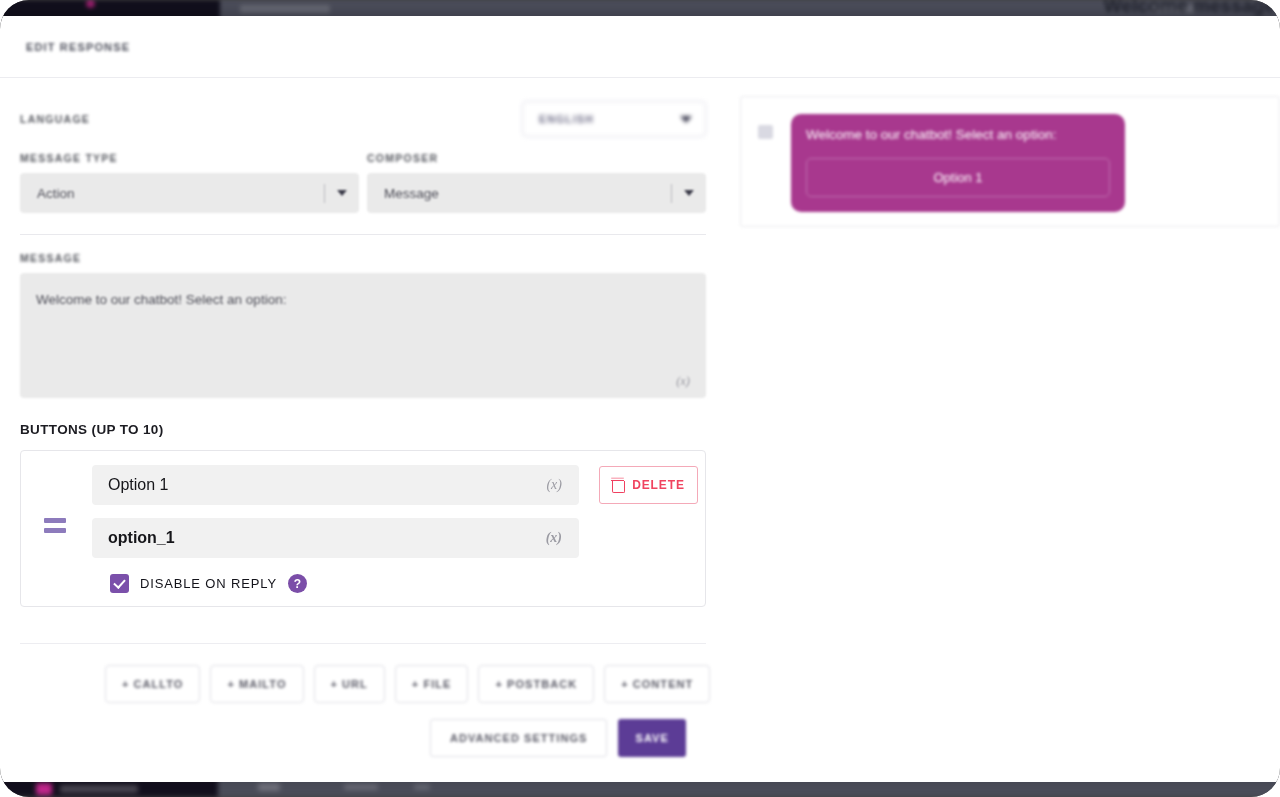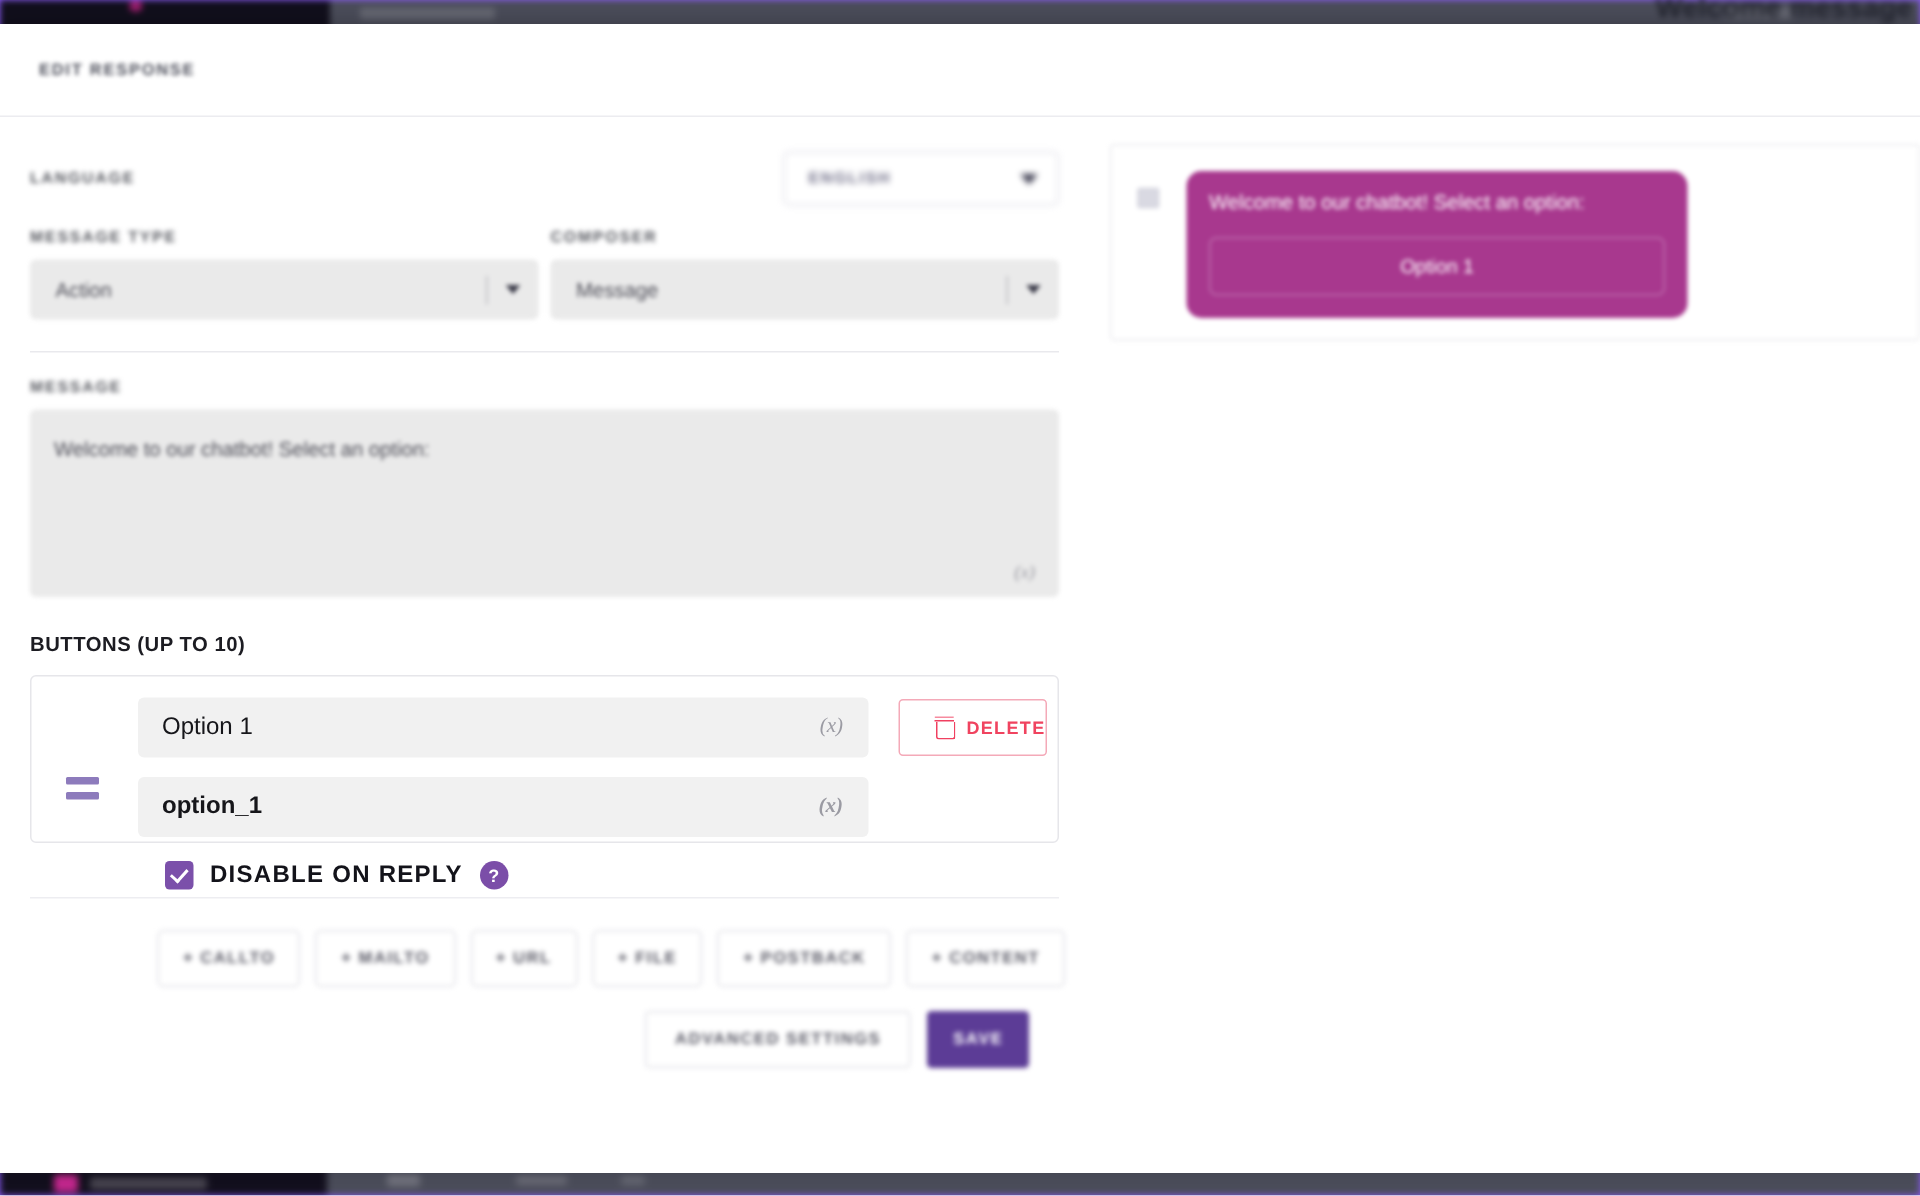--- a/index.html
+++ b/index.html
@@ -9,22 +9,23 @@
     height: 797px;
     overflow: hidden;
     font-family: "Liberation Sans", sans-serif;
     background: #ffffff;
   }
 
   #app {
     position: relative;
     width: 1280px;
     height: 797px;
-    background: #8b5cf6;
+    background: #404040;
     overflow: hidden;
+    border-radius: 29px;
   }
 
   
   .bg-topbar {
     position: absolute;
     left: 0; top: 0;
     width: 1280px; height: 22px;
     background: #4a4c59;
     filter: blur(2.2px);
   }
@@ -269,21 +270,21 @@
     font-size: 13.5px;
     font-weight: 700;
     letter-spacing: .35px;
     color: #1c1c22;
   }
 
   .buttons-card {
     margin-top: 13px;
     border: 1px solid #e6e6ea;
     border-radius: 4px;
-    height: 112px;
+    height: 157px;
     position: relative;
     padding: 14px 0 0 0;
   }
 
   .drag-handle {
     position: absolute;
     left: 23px; top: 67px;
     width: 22px;
   }
   .drag-handle i {
@@ -324,21 +325,21 @@
 
   .delete-btn {
     margin-left: 20px;
     width: 99px;
     height: 38px;
     border: 1px solid #f4a9b8;
     border-radius: 3px;
     background: #fff;
     display: flex;
     align-items: center;
-    justify-content: flex-end;
+    justify-content: center;
     gap: 9px;
     cursor: pointer;
   }
   .trash {
     width: 11px; height: 13px;
     position: relative;
   }
   .trash::before {
     content: "";
     position: absolute;
@@ -380,22 +381,22 @@
   .checkbox::after {
     content: "";
     position: absolute;
     left: 6px; top: 3px;
     width: 5px; height: 9px;
     border: solid #fff;
     border-width: 0 2px 2px 0;
     transform: rotate(42deg);
   }
   .checkbox-label {
-    font-size: 16px;
-    font-weight: 700;
+    font-size: 13px;
+    font-weight: 400;
     letter-spacing: .85px;
     color: #13131a;
   }
   .help-icon {
     width: 19px; height: 19px;
     border-radius: 50%;
     background: #7b4ea8;
     color: #fff;
     font-size: 12px;
     font-weight: 700;

